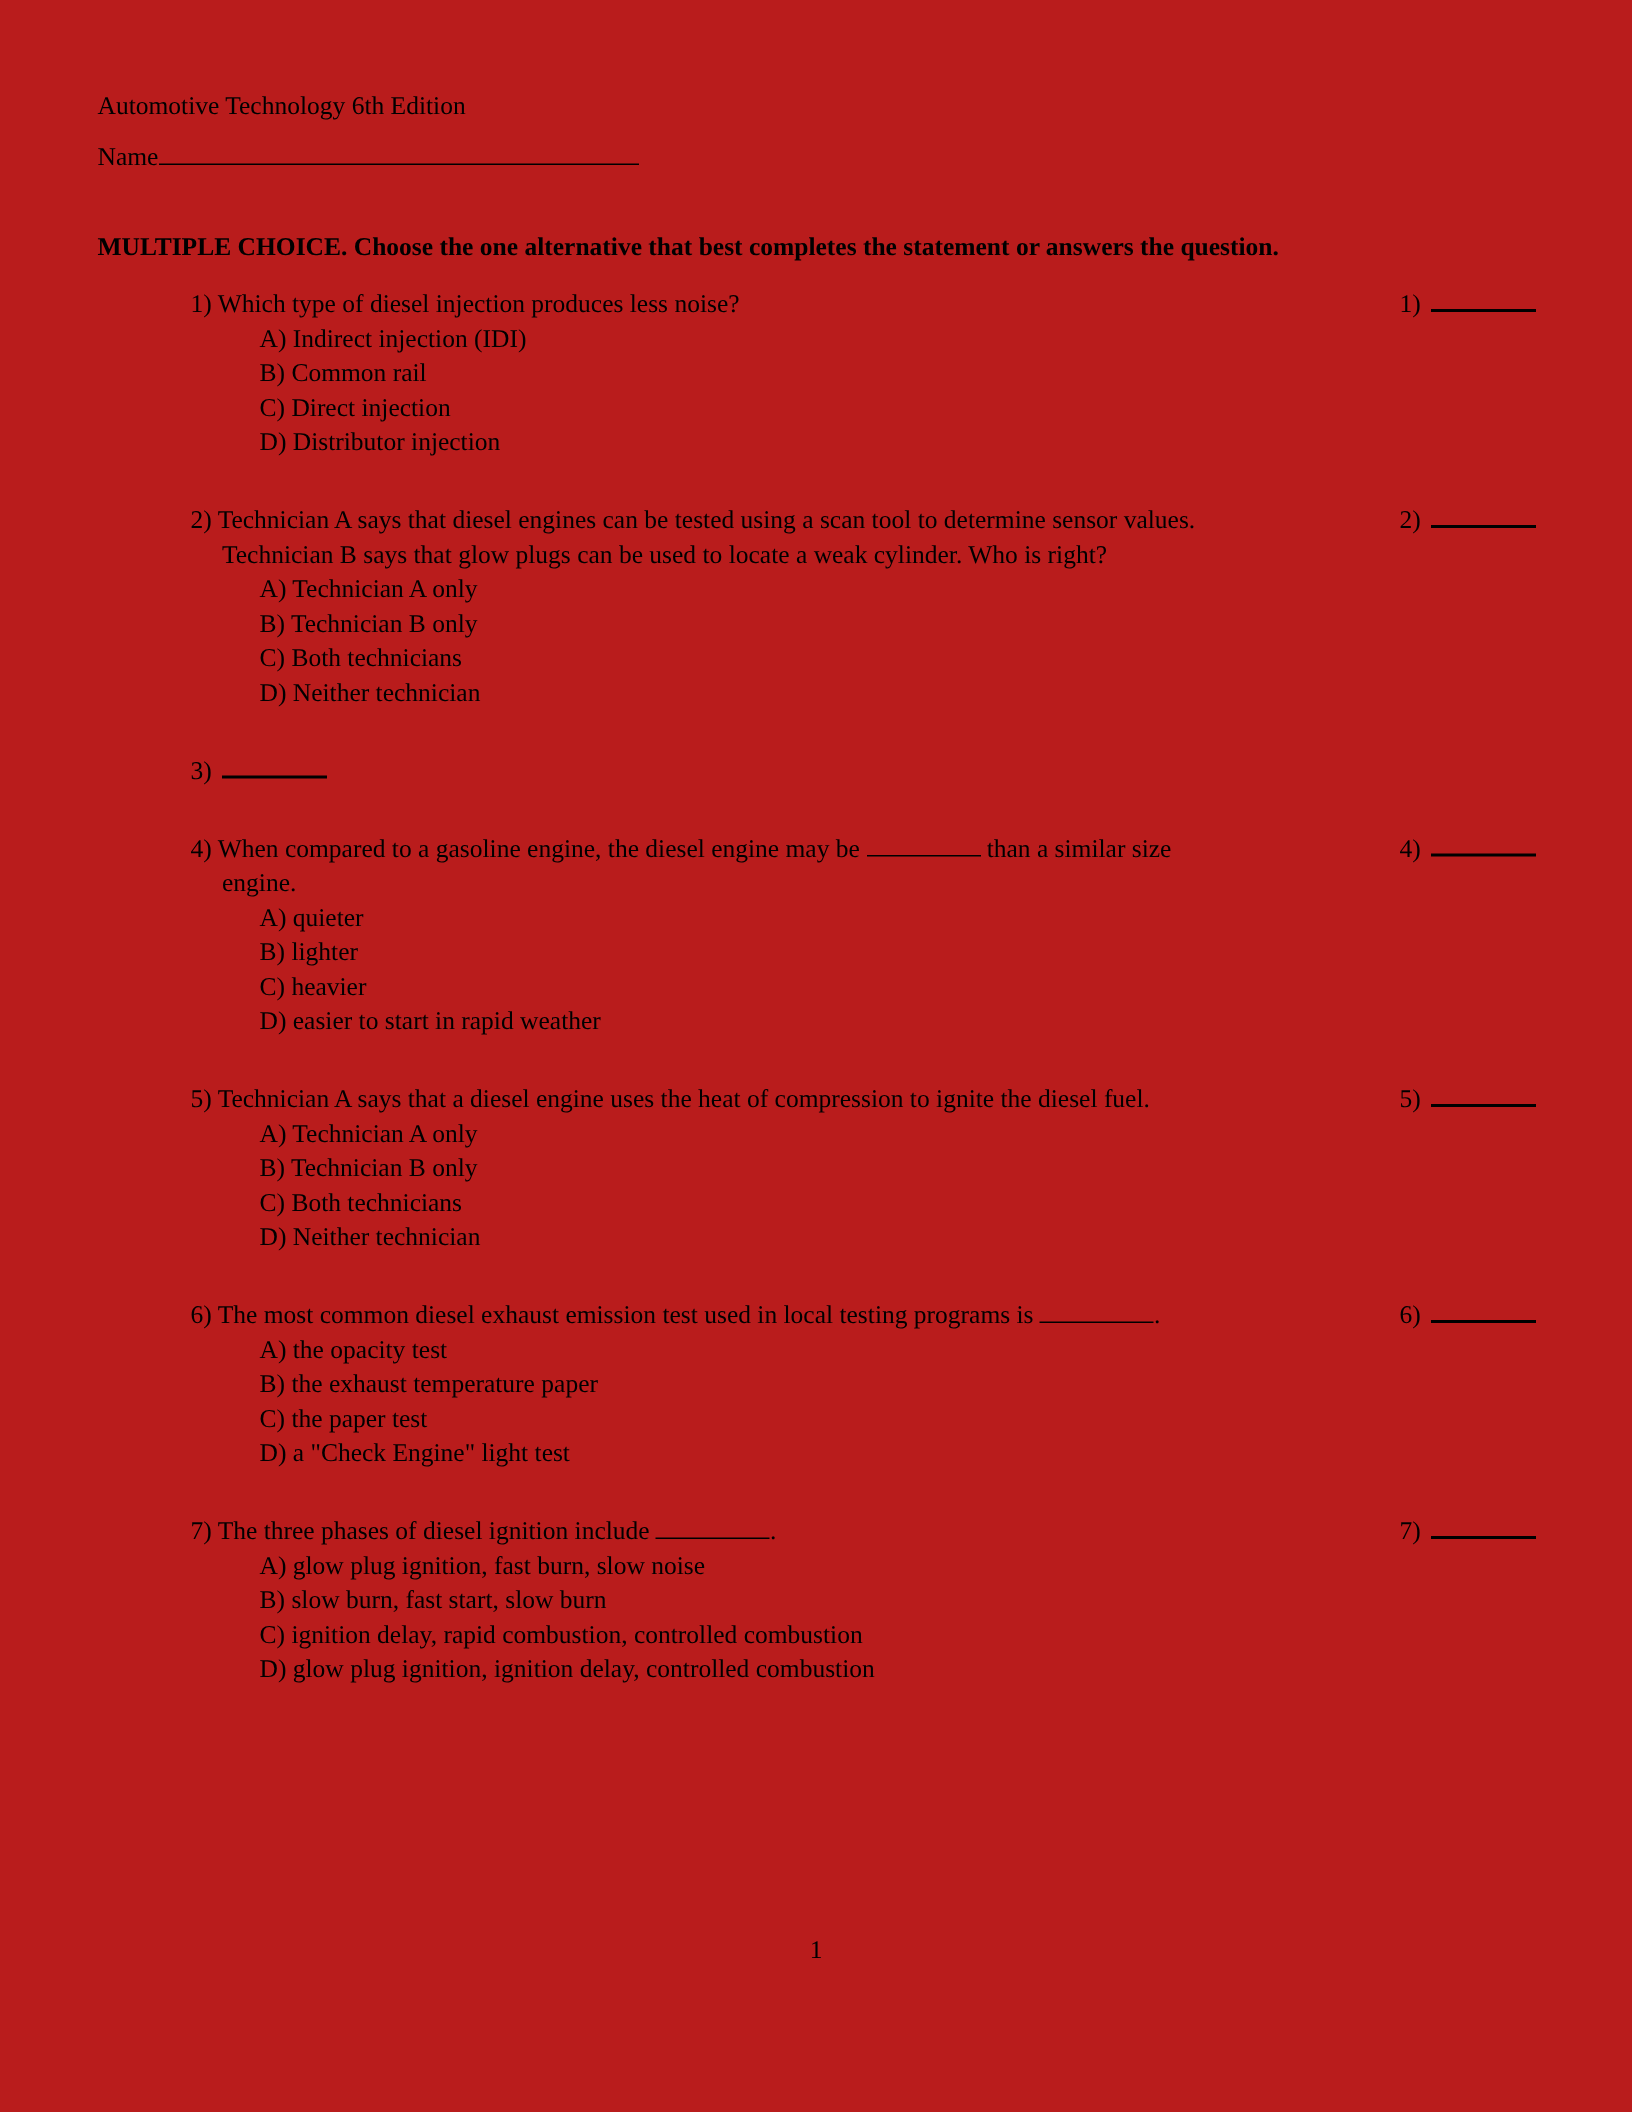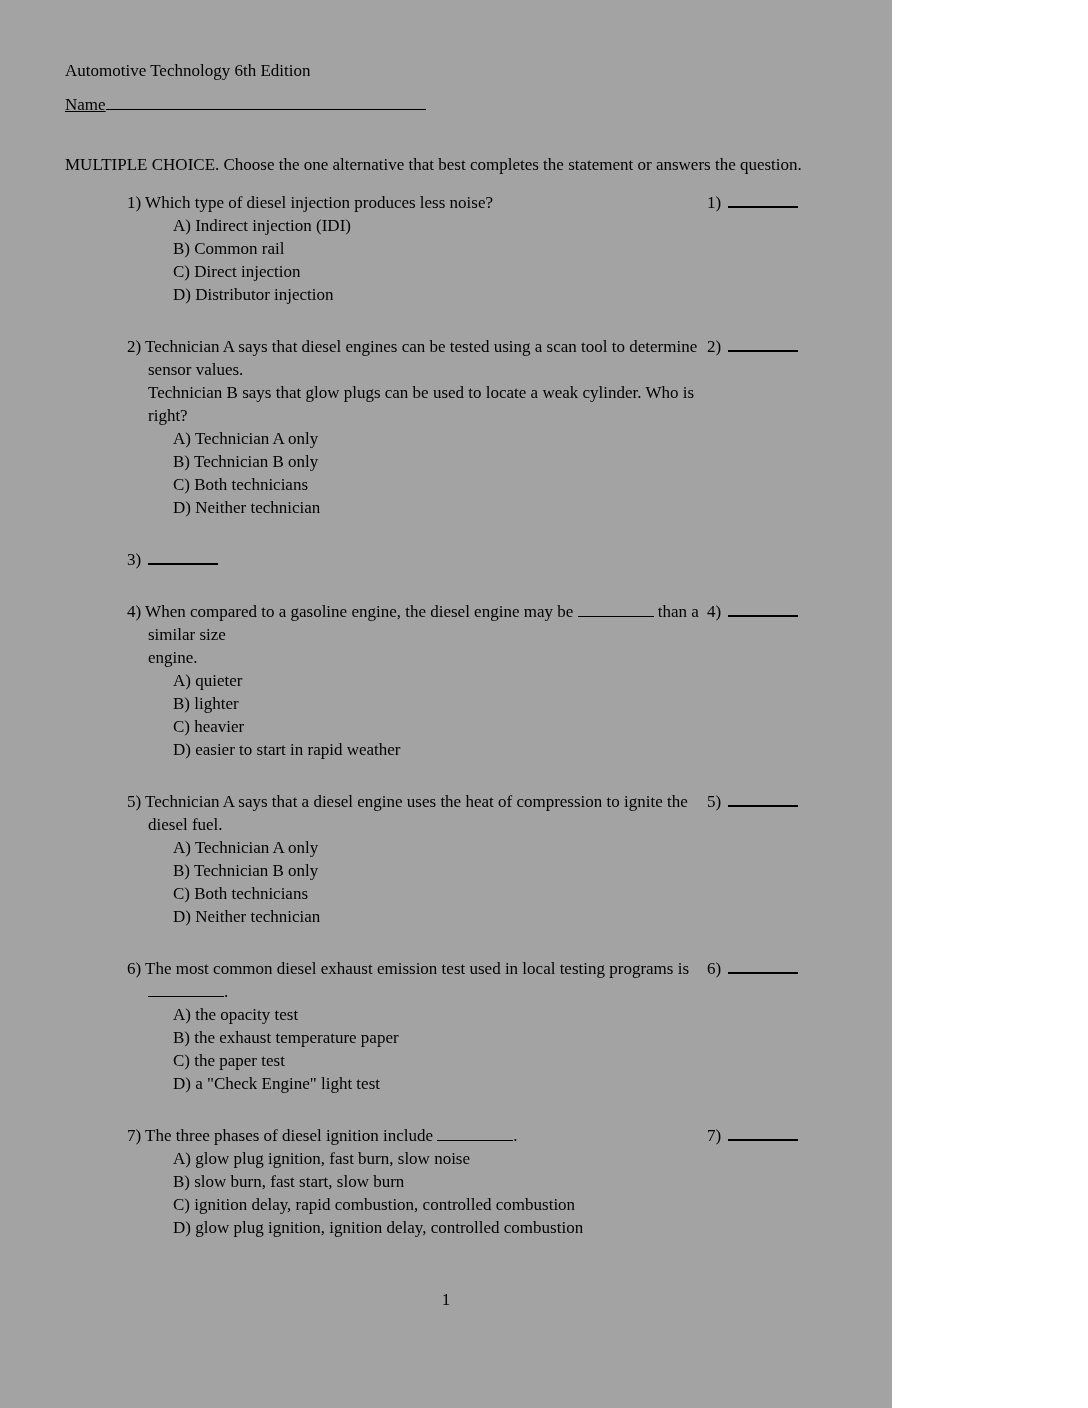--- a/index.html
+++ b/index.html
@@ -4,40 +4,40 @@
 <style>
   html, body { margin: 0; padding: 0; }
   body {
     width: 1088px; height: 1408px;
     background: #ffffff; color: #000000;
     font-family: "Liberation Serif", "DejaVu Serif", serif;
     font-size: 17px; line-height: 23px;
   }
   .page {
     box-sizing: border-box;
-    width: 892px; height: 1408px;
+    width: 1088px; height: 1408px;
     padding: 59px 0 0 65px;
     position: relative;
-    background: #a3a3a3;
+    background: #b91c1c;
   }
   .doc-title { white-space: nowrap; }
-  .name-row { margin-top: 11px; text-decoration: underline; }
+  .name-row { margin-top: 11px; }
   .name-line {
     display: inline-block; width: 320px; height: 14px;
     border-bottom: 1px solid #000;
   }
   .instructions {
-    font-weight: normal;
+    font-weight: bold;
     margin-top: 37px;
     margin-bottom: 15px;
   }
   .question {
     display: flex;
     margin-left: 62px;
-    padding-right: 88px;
+    padding-right: 58px;
     margin-bottom: 29px;
   }
   .q-left { flex: 1; padding-left: 21px; }
   .q-line.q-first { text-indent: -21px; }
   .q-option { padding-left: 25px; }
   .q-answer { flex: none; width: 97px; white-space: nowrap; }
   .a-blank {
     display: inline-block; width: 70px; height: 13px;
     border-bottom: 2px solid #000;
     margin-left: 7px;

